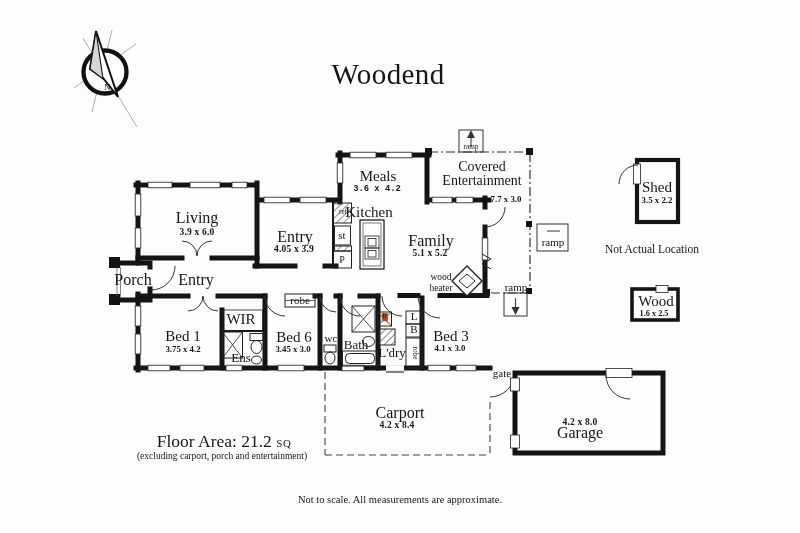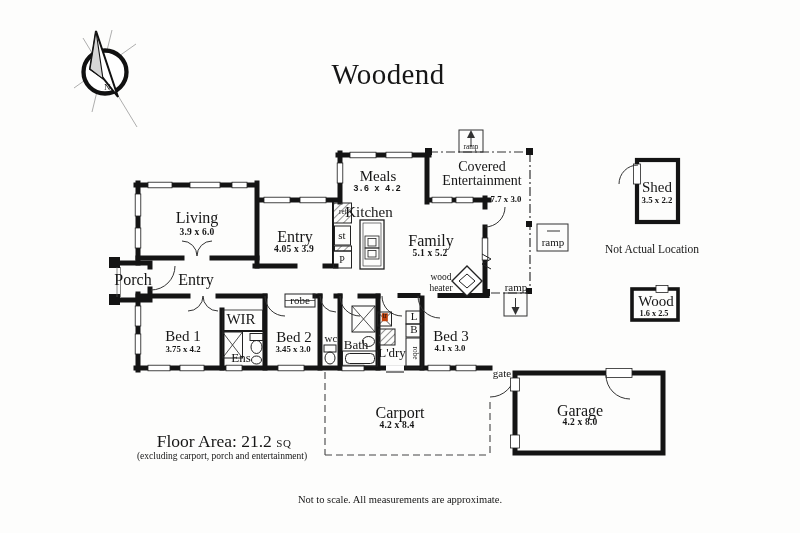--- a/index.html
+++ b/index.html
@@ -205,21 +205,21 @@
 <div class="lbl room" style="left:431px;top:241px;">Family</div>
 <div class="lbl dims" style="left:430px;top:254px;">5.1 x 5.2</div>
 <div class="lbl room-sm" style="left:482px;top:167px;font-size:14px;">Covered</div>
 <div class="lbl room-sm" style="left:482px;top:181px;font-size:14px;">Entertainment</div>
 <div class="lbl dims-sm" style="left:506px;top:200px;">7.7 x 3.0</div>
 
 <div class="lbl room-md" style="left:183px;top:337px;">Bed 1</div>
 <div class="lbl dims-sm" style="left:183px;top:350px;">3.75 x 4.2</div>
 <div class="lbl tiny" style="left:241px;top:320px;font-size:15px;">WIR</div>
 <div class="lbl room-sm" style="left:241px;top:358px;">Ens</div>
-<div class="lbl room-md" style="left:294px;top:338px;">Bed 2</div>
+<div class="lbl room-md" style="left:294px;top:338px;">Bed 6</div>
 <div class="lbl dims-sm" style="left:293px;top:350px;">3.45 x 3.0</div>
 <div class="lbl tiny" style="left:300px;top:301px;">robe</div>
 <div class="lbl small" style="left:331px;top:339px;">wc</div>
 <div class="lbl room-sm" style="left:356px;top:345px;">Bath</div>
 <div class="lbl room-sm" style="left:392px;top:353px;">L'dry</div>
 <div class="lbl micro" style="left:385px;top:317px;background:#c2410c;padding:0 1px;">tr</div>
 <div class="lbl tiny" style="left:414px;top:317px;">L</div>
 <div class="lbl tiny" style="left:414px;top:330px;">B</div>
 <div class="lbl micro vert" style="left:414px;top:353px;">robe</div>
 <div class="lbl room-md" style="left:451px;top:337px;">Bed 3</div>
@@ -232,21 +232,21 @@
 <div class="lbl tiny" style="left:342px;top:236px;">st</div>
 <div class="lbl tiny" style="left:342px;top:260px;font-size:10px;">P</div>
 
 <div class="lbl micro" style="left:471px;top:148px;">ramp</div>
 <div class="lbl tiny" style="left:553px;top:243px;">ramp</div>
 <div class="lbl tiny" style="left:516px;top:288px;">ramp</div>
 <div class="lbl tiny" style="left:502px;top:374px;">gate</div>
 
 <div class="lbl room" style="left:400px;top:413px;">Carport</div>
 <div class="lbl dims" style="left:397px;top:426px;">4.2 x 8.4</div>
-<div class="lbl room" style="left:580px;top:411px;">Garage</div>
+<div class="lbl room" style="left:580px;top:433px;">Garage</div>
 <div class="lbl dims" style="left:580px;top:423px;">4.2 x 8.0</div>
 <div class="lbl room-md" style="left:657px;top:188px;">Shed</div>
 <div class="lbl dims-sm" style="left:657px;top:201px;">3.5 x 2.2</div>
 <div class="lbl note" style="left:652px;top:249px;">Not Actual Location</div>
 <div class="lbl room-md" style="left:656px;top:302px;">Wood</div>
 <div class="lbl dims-sm" style="left:654px;top:314px;font-size:8.3px;">1.6 x 2.5</div>
 
 <div class="lbl floor-area" style="left:224px;top:441px;">
   <span>Floor Area: 21.2</span>
   <span class="sq-unit">SQ</span>

